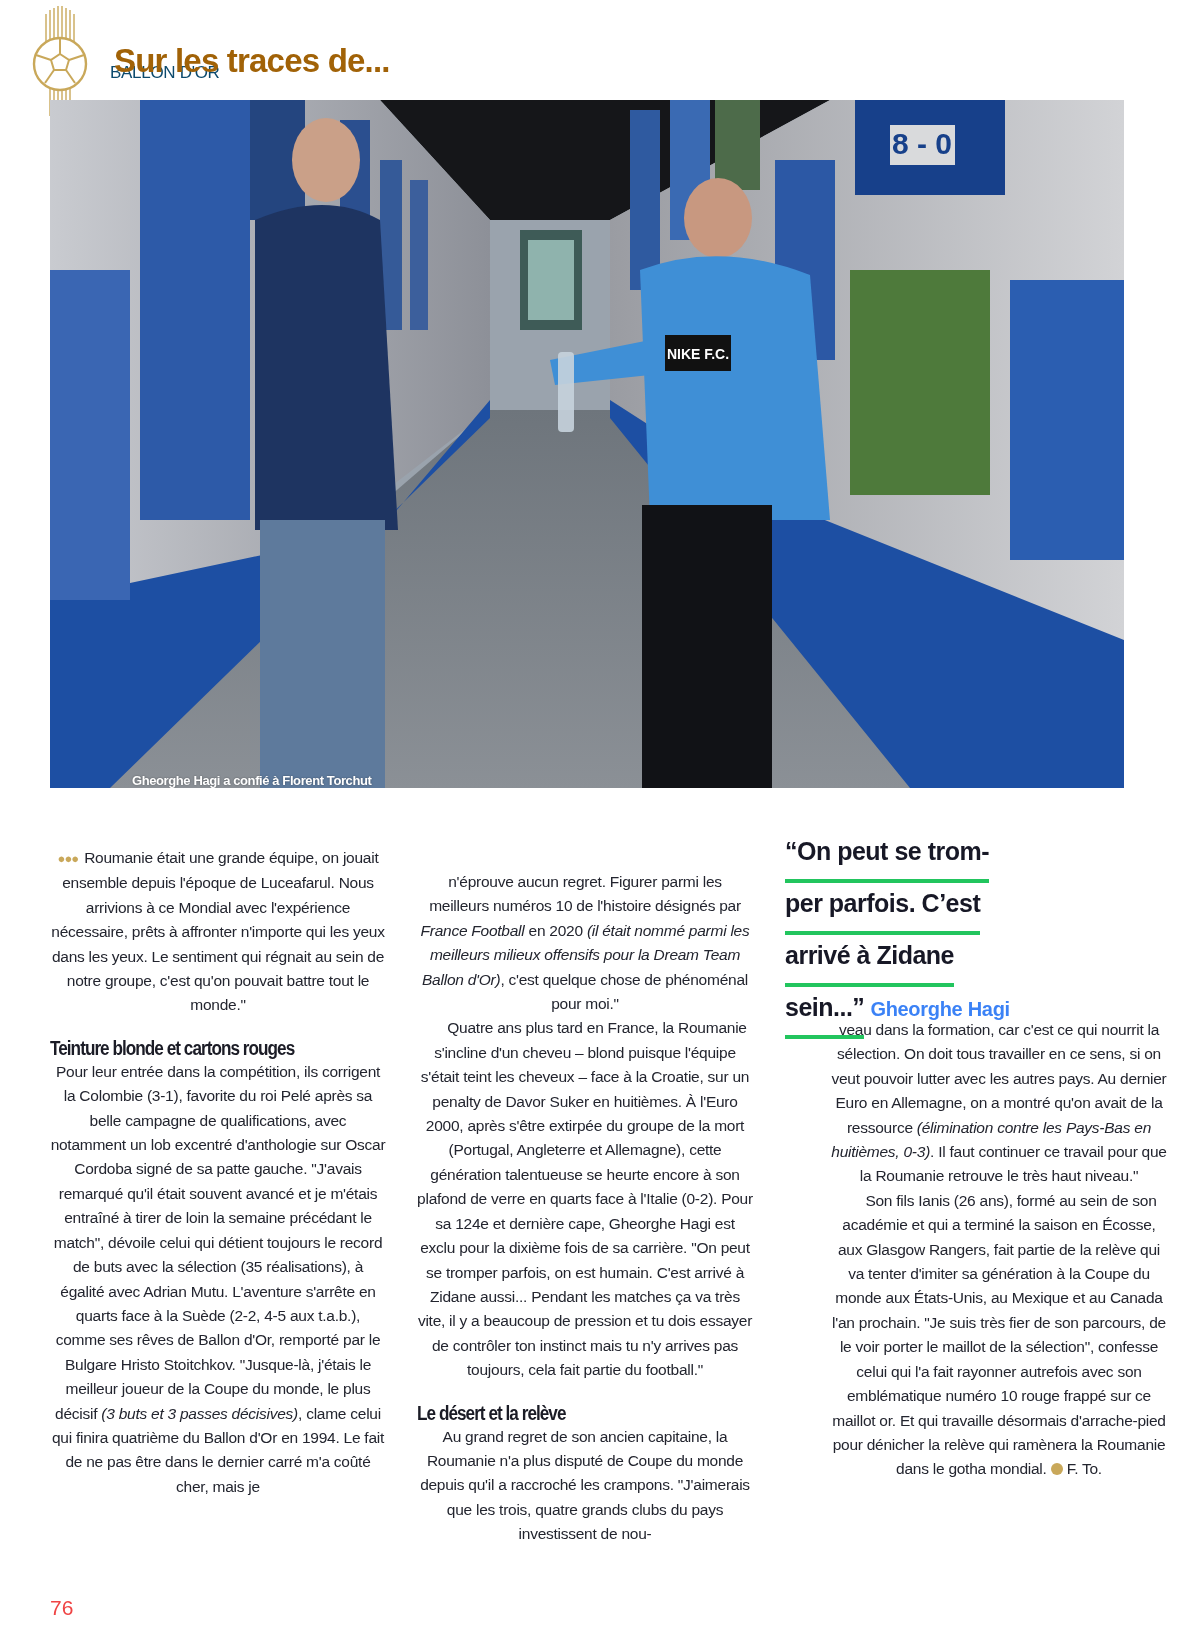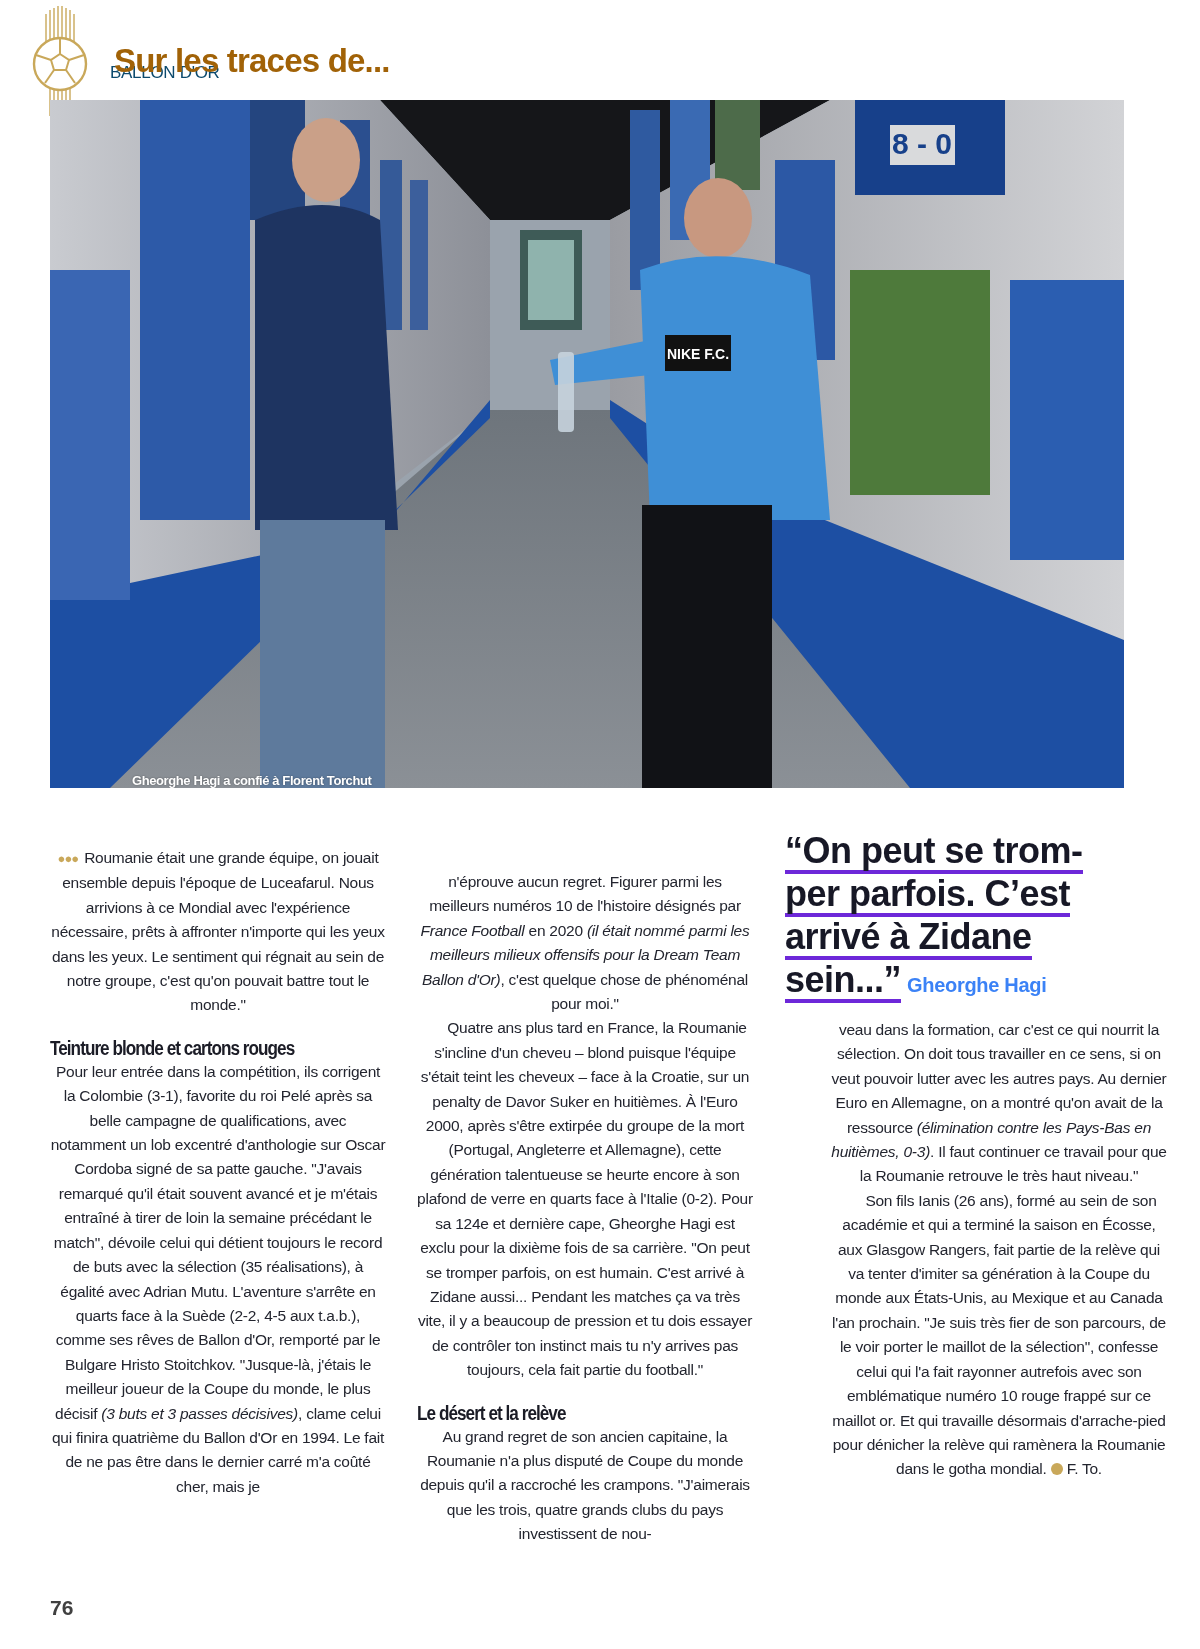--- a/index.html
+++ b/index.html
@@ -31,25 +31,25 @@
   .col3 { left: 785px; top: 1018px; margin-left: 46px; }
   .col h3 { margin: 18px 0 0 0; font-size: 19.5px; font-weight: bold; letter-spacing: -1.1px;
             line-height: 24px; color: #1b1c26; transform: scaleX(0.88); transform-origin: left; white-space: nowrap; }
   .dots { color: #c9a85a; font-size: 13px; letter-spacing: -1px; margin-right: 6px; }
   .end-dot { display: inline-block; width: 12px; height: 12px; border-radius: 50%; background: #c9a85a;
              vertical-align: -1px; margin-right: 4px; }
   em { font-style: italic; }
 
   
   .pullquote { position: absolute; left: 785px; top: 832px; width: 320px; }
-  .pq-line { font-size: 36px; font-weight: bold; color: #171826; letter-spacing: -0.5px; line-height: 38px;
-             display: inline-block; border-bottom: 4px solid #6d28d9; padding-bottom: 0px; margin-bottom: 1px; white-space: nowrap; }
+  .pq-line { font-size: 25px; font-weight: bold; color: #171826; letter-spacing: -0.5px; line-height: 38px;
+             display: inline-block; border-bottom: 4px solid #22c55e; padding-bottom: 9px; margin-bottom: 1px; white-space: nowrap; }
   .pq-author { font-size: 20px; font-weight: bold; color: #3b82f6; margin-left: 6px; letter-spacing: -0.3px; }
 
-  .page-number { position: absolute; left: 50px; top: 1596px; font-size: 21px; font-weight: bold; color: #404040; }
+  .page-number { position: absolute; left: 50px; top: 1596px; font-size: 21px; font-weight: normal; color: #ef4444; }
 </style>
 </head>
 <body>
 
 <div class="logo">
   <svg width="56" height="116" viewBox="0 0 56 116">
     <g stroke="#c9a85a" stroke-width="1.4" fill="none">
       <line x1="14" y1="8" x2="14" y2="40"></line>
         <line x1="18" y1="4" x2="18" y2="40"></line>
       <line x1="22" y1="2" x2="22" y2="40"></line>

